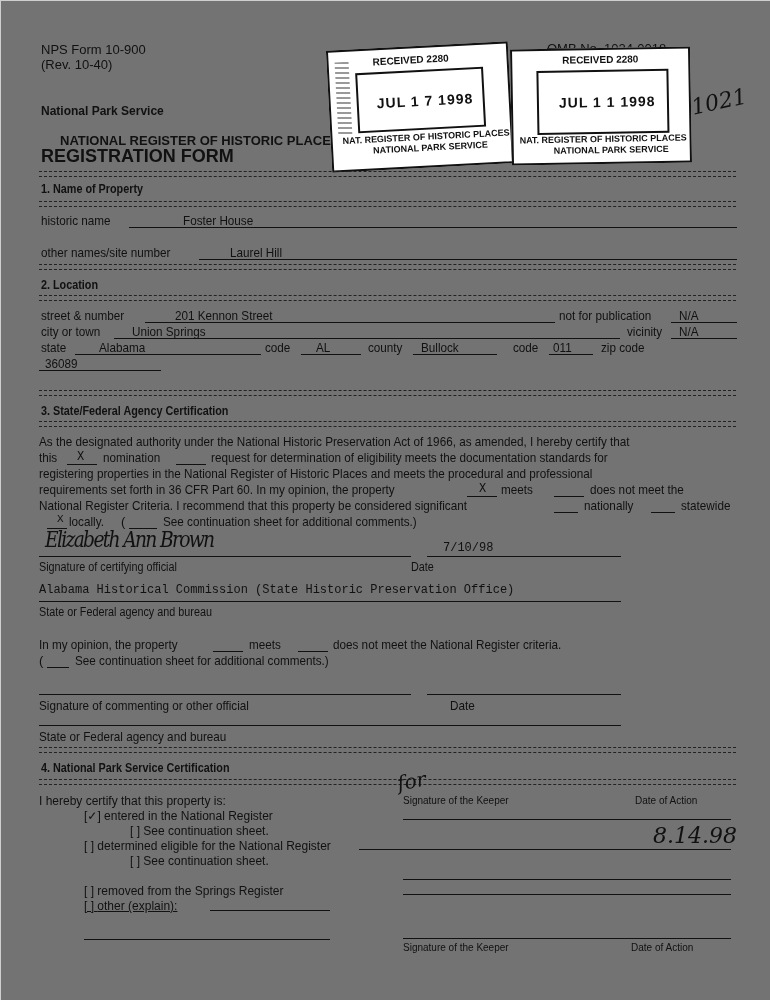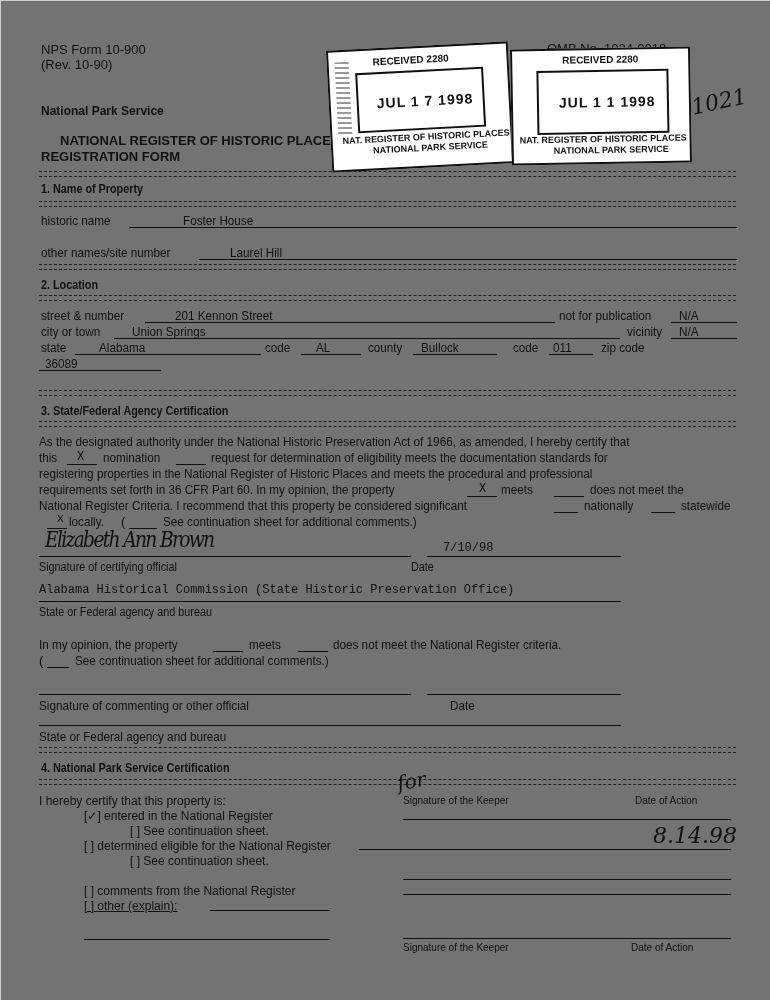--- a/index.html
+++ b/index.html
@@ -21,24 +21,24 @@
   .stamp .inner { position:absolute; border:2px solid #111; }
   .stamp-text { position:absolute; font-family:"Liberation Sans", sans-serif; font-weight:bold; white-space:nowrap; }
   .sig { position:absolute; font-family:"DejaVu Serif", serif; font-style:italic; white-space:nowrap; }
 </style>
 </head>
 <body>
 
 <div class="page">
 
   <div class="abs t13" style="left:40px;top:41px;">NPS Form 10-900</div>
-  <div class="abs t13" style="left:40px;top:56px;">(Rev. 10-90)</div>
+  <div class="abs t13" style="left:40px;top:56px;">(Rev. 10-40)</div>
   <div class="abs t12 b" style="left:40px;top:103px;">National Park Service</div>
   <div class="abs b" style="left:40px;top:132px;font-size:13px;line-height:15px;padding-left:19px;">NATIONAL REGISTER OF HISTORIC PLACES</div>
-  <div class="abs b" style="left:40px;top:148px;font-size:13px;line-height:15px;">REGISTRATION FORM</div>
+  <div class="abs b" style="left:40px;top:148px;font-size:18px;line-height:15px;">REGISTRATION FORM</div>
 
   <div class="abs t13" style="left:546px;top:40px;text-decoration:line-through;">OMB No. 1024-0018</div>
 
   <div class="stamp" style="left:328px;top:45px;width:178px;height:118px;transform:rotate(-3deg);">
     <div class="stamp-text" style="left:44px;top:6px;font-size:10px;">RECEIVED 2280</div>
     <div class="inner" style="left:26px;top:22px;width:124px;height:56px;"></div>
     <div class="stamp-text" style="left:46px;top:45px;font-size:14px;letter-spacing:1px;">JUL 1 7 1998</div>
     <div class="stamp-text" style="left:10px;top:84px;font-size:9px;">NAT. REGISTER OF HISTORIC PLACES</div>
     <div class="stamp-text" style="left:40px;top:95px;font-size:9px;">NATIONAL PARK SERVICE</div>
     <div style="position:absolute;left:6px;top:10px;width:14px;height:74px;background:repeating-linear-gradient(180deg,#555 0 2px,#fff 2px 5px);opacity:0.6;"></div>
@@ -180,21 +180,21 @@
   <div class="abs t12" style="left:83px;top:838px;">
     <span>[ ]</span>
     <span>determined eligible for the National Register</span>
   </div>
   <div class="abs t12" style="left:129px;top:853px;">
     <span>[ ]</span>
     <span>See continuation sheet.</span>
   </div>
   <div class="abs t12" style="left:83px;top:883px;">
     <span>[ ]</span>
-    <span>comments from the National Register</span>
+    <span>removed from the Springs Register</span>
   </div>
   <div class="abs t12" style="left:83px;top:898px;text-decoration:underline;">
     <span>[ ]</span>
     <span>other (explain):</span>
   </div>
   <div class="uline" style="left:209px;top:909px;width:120px;"></div>
   <div class="uline" style="left:83px;top:938px;width:246px;"></div>
 
   <div class="abs t10" style="left:402px;top:794px;">Signature of the Keeper</div>
   <div class="abs t10" style="left:634px;top:794px;">Date of Action</div>

